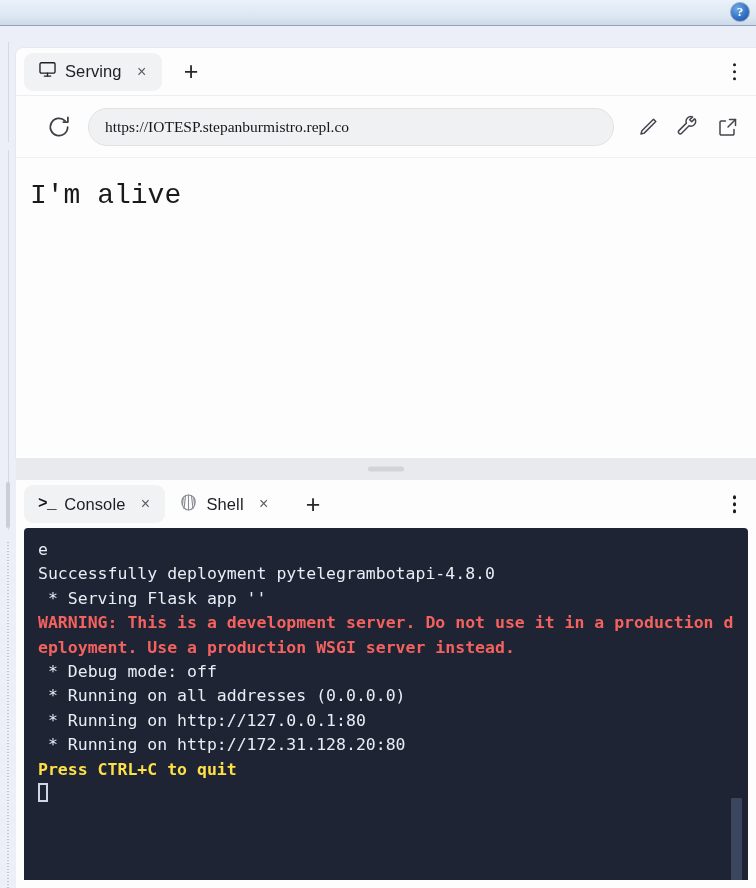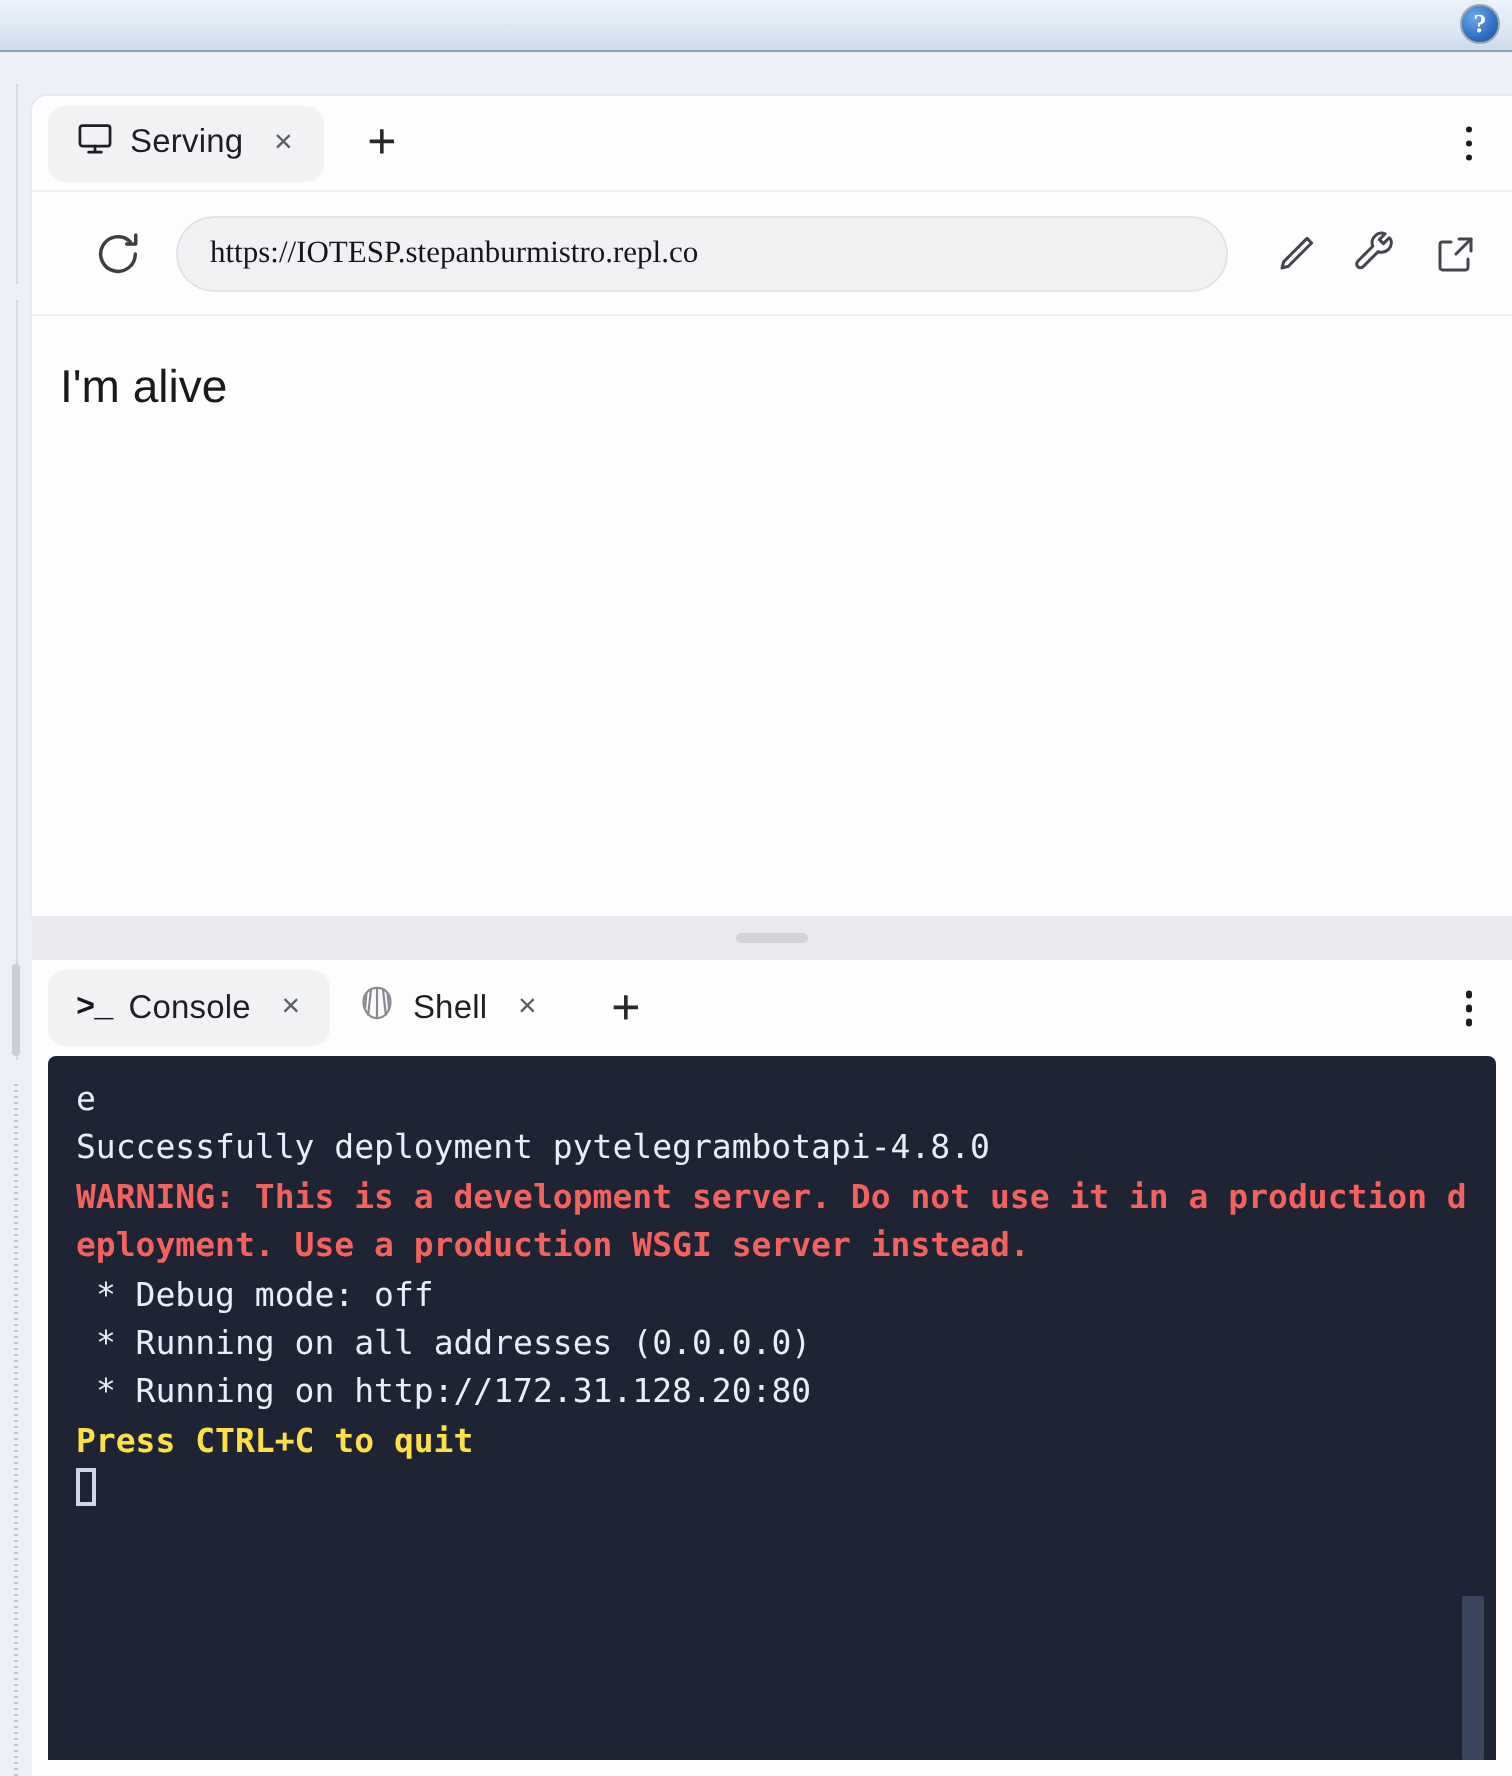--- a/index.html
+++ b/index.html
@@ -108,22 +108,22 @@
   }
   .url-icons { display: flex; align-items: center; gap: 16px; margin-left: 22px; }
   .url-icons .ic { width: 24px; height: 24px; }
 
   
   .webview-content {
     position: relative; height: 298px; background: #fdfdfd;
     padding: 22px 0 0 14px;
   }
   .alive {
-    font-family: Liberation Sans, sans-serif;
-    font-size: 23px; color: #1a1a1a;
+    font-family: Liberation Mono, monospace;
+    font-size: 28px; color: #1a1a1a;
   }
 
   
   .splitter {
     position: absolute; left: 16px; top: 458px; width: 740px; height: 22px;
     background: #e9eaed;
   }
   .splitter .grip {
     position: absolute; left: 50%; top: 50%; transform: translate(-50%,-50%);
     width: 36px; height: 5px; border-radius: 3px; background: #d2d4d9;
@@ -265,22 +265,24 @@
       <i></i>
         <i></i>
         <i></i>
     </div>
   </div>
 
   <div class="terminal">
     <div class="term-lines" id="term-lines">
         <div class="tline c-white">e</div>
         <div class="tline c-white">Successfully deployment pytelegrambotapi-4.8.0</div>
+        <div class="tline c-white"> * Serving Flask app ''</div>
         <div class="tline c-red">WARNING: This is a development server. Do not use it in a production deployment. Use a production WSGI server instead.</div>
         <div class="tline c-white"> * Debug mode: off</div>
         <div class="tline c-white"> * Running on all addresses (0.0.0.0)</div>
+        <div class="tline c-white"> * Running on http://127.0.0.1:80</div>
         <div class="tline c-white"> * Running on http://172.31.128.20:80</div>
         <div class="tline c-olive">Press CTRL+C to quit</div>
         <div class="tline"><span class="cursor"></span></div>
       </div>
     <div class="term-scroll"></div>
   </div>
 </div>
 
 </body></html>

